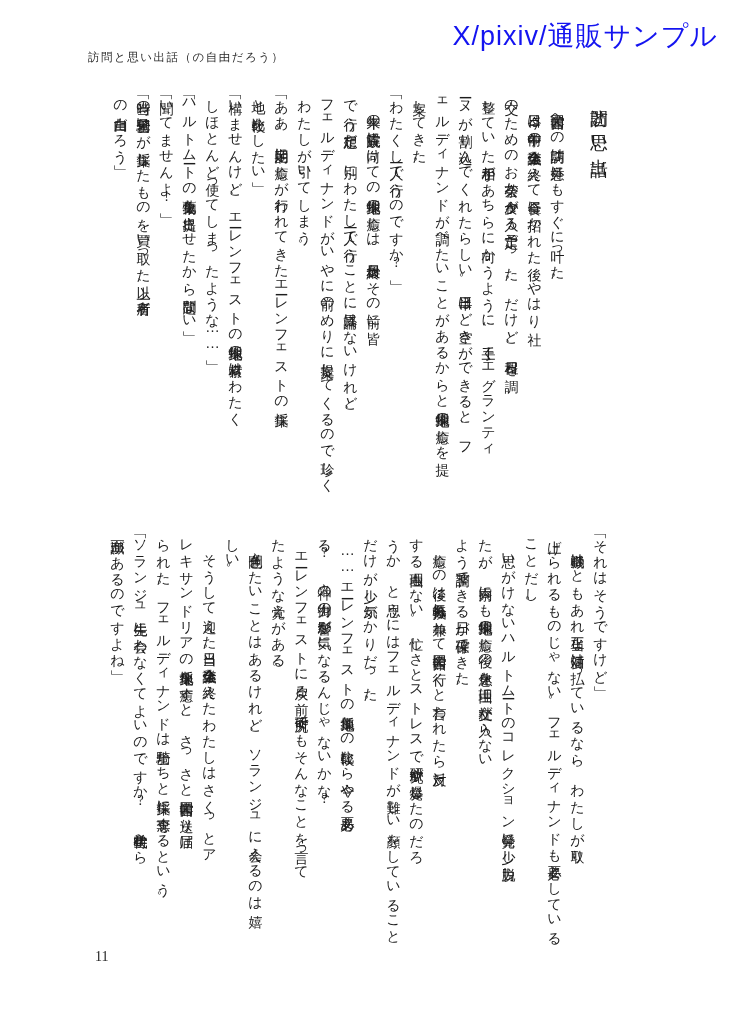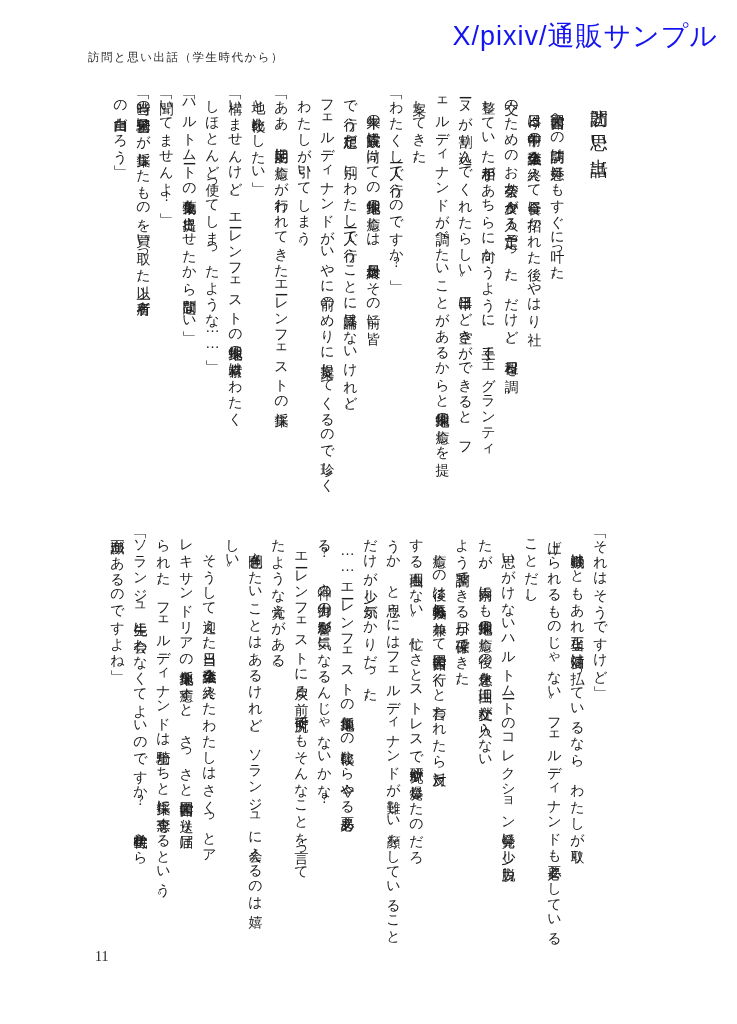--- a/index.html
+++ b/index.html
@@ -62,21 +62,21 @@
     font-size: 14px;
     color: #222;
     text-align: center;
   }
 </style>
 </head>
 <body>
 
 <div class="sample-label">X/pixiv/通販サンプル</div>
 
-<div class="running-header">訪問と思い出話（学生時代から）</div>
+<div class="running-header">訪問と思い出話（の自由だろう）</div>
 
 <div class="vblock" id="block1">
   <h2 class="vtitle">訪問と思い出話</h2>
   <div class="vlines"><p class="vline">　図書館への訪問は意外にもすぐに叶った。</p><p class="vline">　今日は午前中の全体会議を終えて昼食に招かれた後、やはり社</p><p class="vline">交のためのお茶会か夕食が入る予定だった。だけど、日程を調</p><p class="vline">整していた相手があちらに向かうように、上手くエグランティ</p><p class="vline">ーヌが割り込んでくれたらしい。半日ほど空きができると、フ</p><p class="vline">ェルディナンドが調べたいことがあるからと採集地の癒しを提</p><p class="vline">案してきた。</p><p class="vline">「わたくし一人で行うのですか?」</p><p class="vline">　来年の貴族院に向けての採集地の癒しは、最終日かその前に皆</p><p class="vline">で行う想定だ。別にわたし一人で行うことに異論はないけれど、</p><p class="vline">フェルディナンドがいやに前のめりに提案してくるので珍しく</p><p class="vline">わたしが引いてしまう。</p><p class="vline">「ああ、定期的に癒しが行われてきたエーレンフェストの採集</p><p class="vline">地と比較をしたい」</p><p class="vline">「構いませんけど、エーレンフェストの採集地の素材はわたく</p><p class="vline">しほとんど使ってしまったような……」</p><p class="vline">「ハルトムートの蒐集物を提出させたから問題ない」</p><p class="vline">「聞いてませんよ!」</p><p class="vline">「当時の騎士見習いが採集したものを買い取った以上、所有者</p><p class="vline">の自由だろう」</p></div>
 </div>
 
 <div class="vblock" id="block2">
   <div class="vlines"><p class="vline">「それはそうですけど」</p><p class="vline">　動機はともあれ正当な対価は払っているなら、わたしが取り</p><p class="vline">上げられるものじゃない。フェルディナンドも必要としている</p><p class="vline">ことだし。</p><p class="vline">　思いがけないハルトムートのコレクション発覚に少し脱力し</p><p class="vline">たが、寮内にも採集地の癒し後の休息を理由に社交が入らない</p><p class="vline">よう調整できる日が確保できた。</p><p class="vline">　癒しの後は気分転換も兼ねて図書館に行くと言われたら反対</p><p class="vline">する理由もない。忙しさとストレスで研究欲が爆発したのだろ</p><p class="vline">うか、と思うにはフェルディナンドが難しい顔をしていること</p><p class="vline">だけが少し気がかりだった。</p><p class="vline">　……エーレンフェストの採集地との比較なら今やる必要あ</p><p class="vline">る?　神々の御力の影響が気になるんじゃないかな?</p><p class="vline">　エーレンフェストに戻る前、研究所でもそんなことを言って</p><p class="vline">たような覚えがある。</p><p class="vline">　色々聞きたいことはあるけれど、ソランジュに会えるのは嬉</p><p class="vline">しい。</p><p class="vline">　そうして迎えた当日。全体会議を終えたわたしはさくっとア</p><p class="vline">レキサンドリアの採集地を癒すと、さっさと図書館に送り届け</p><p class="vline">られた。フェルディナンドは騎士たちと採集に専念するという。</p><p class="vline">「ソランジュ先生に会わなくてよいのですか?　学生時代から</p><p class="vline">面識があるのですよね」</p></div>
 </div>
 

